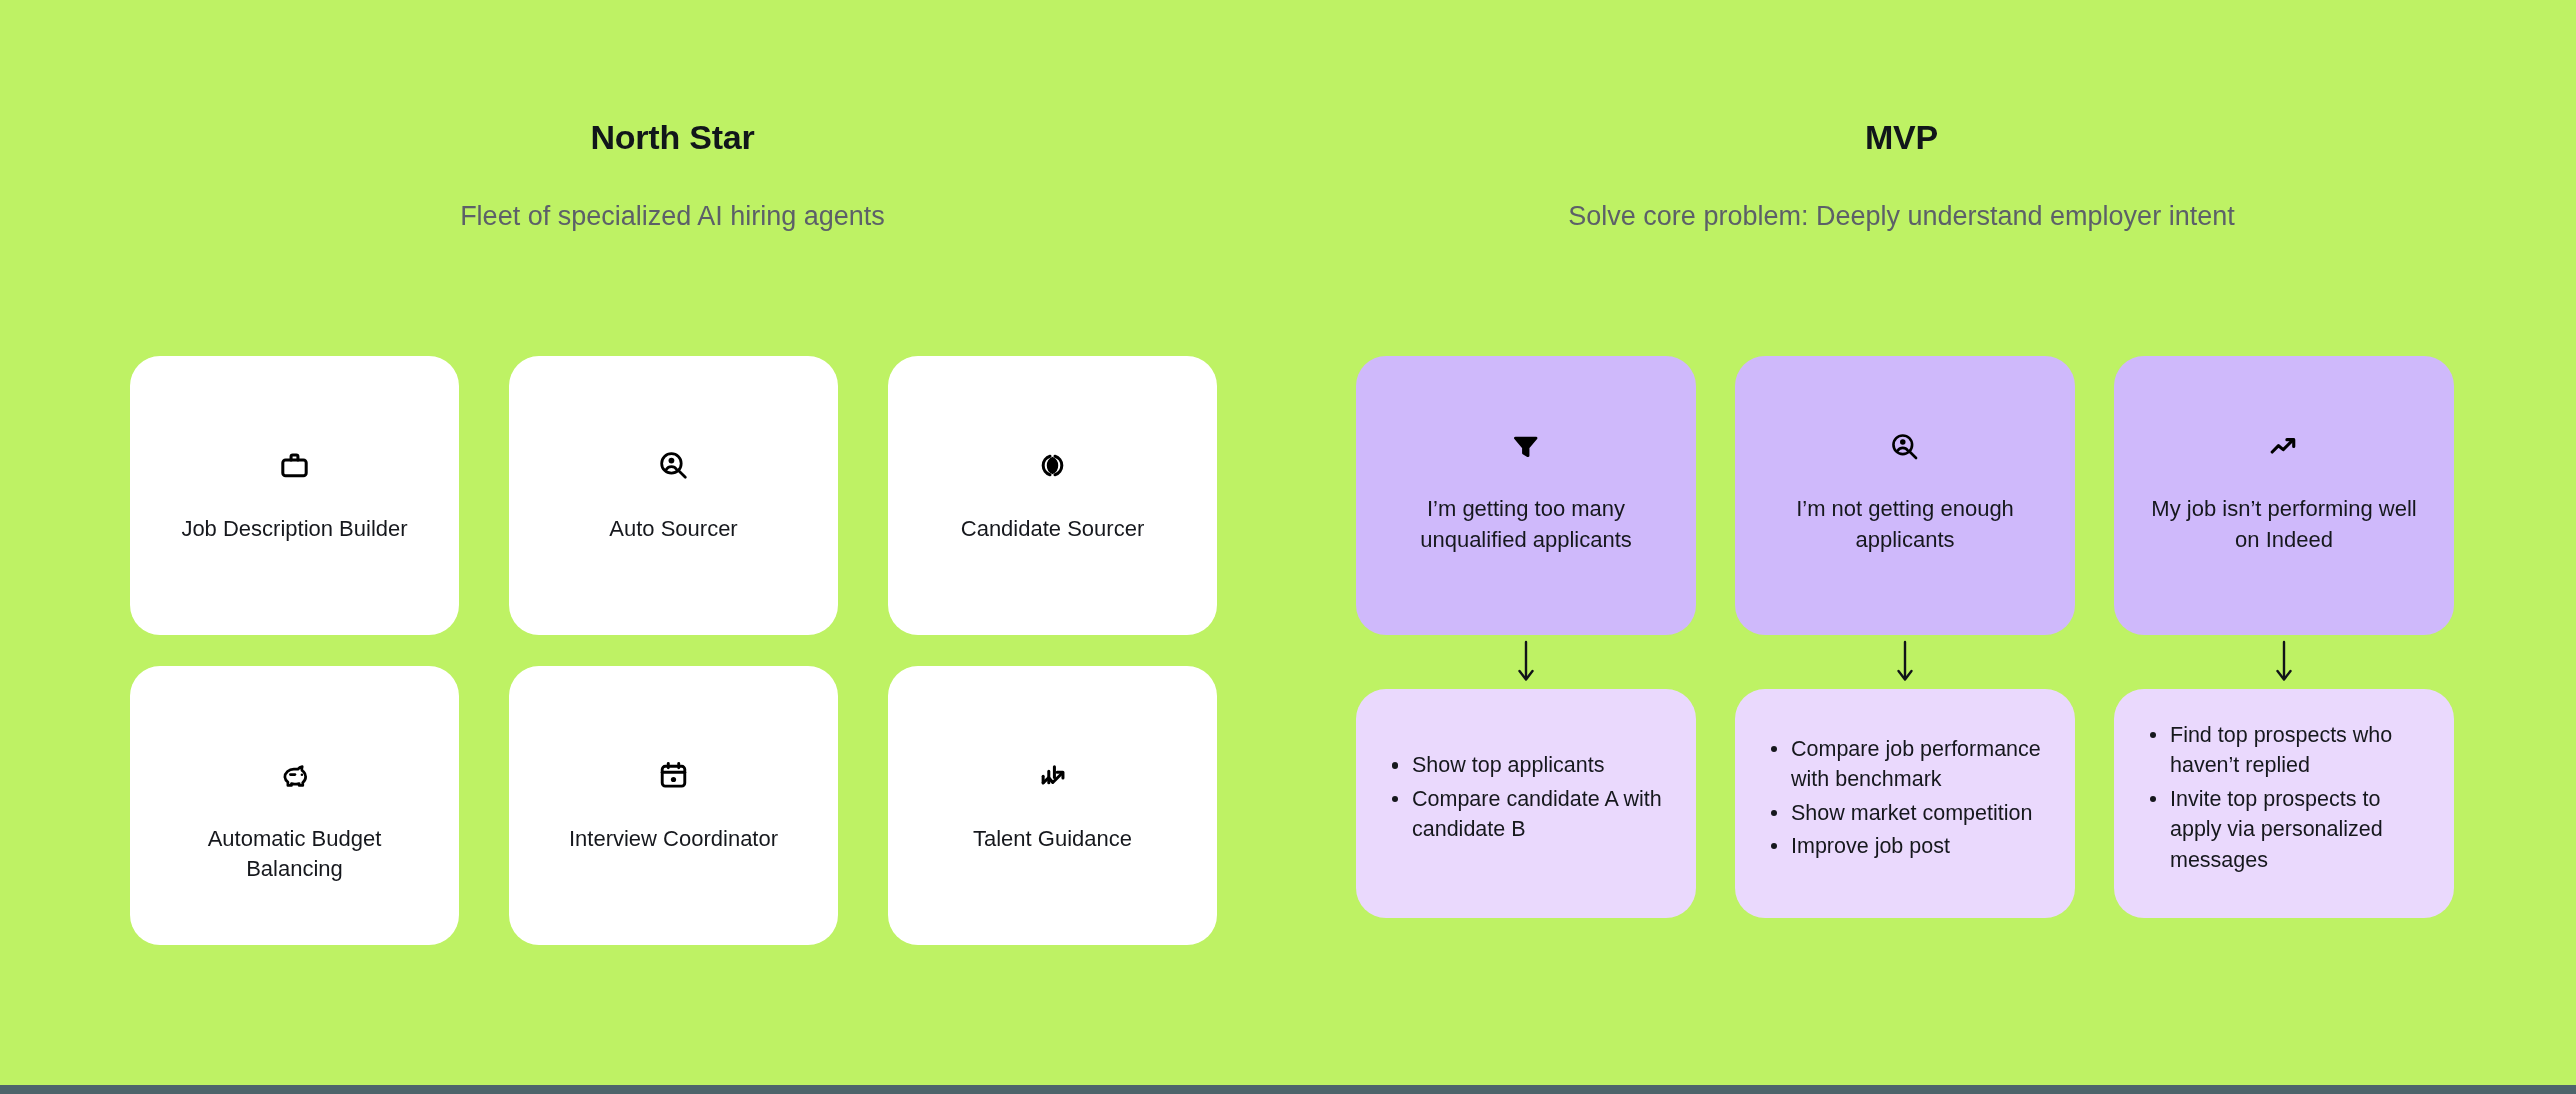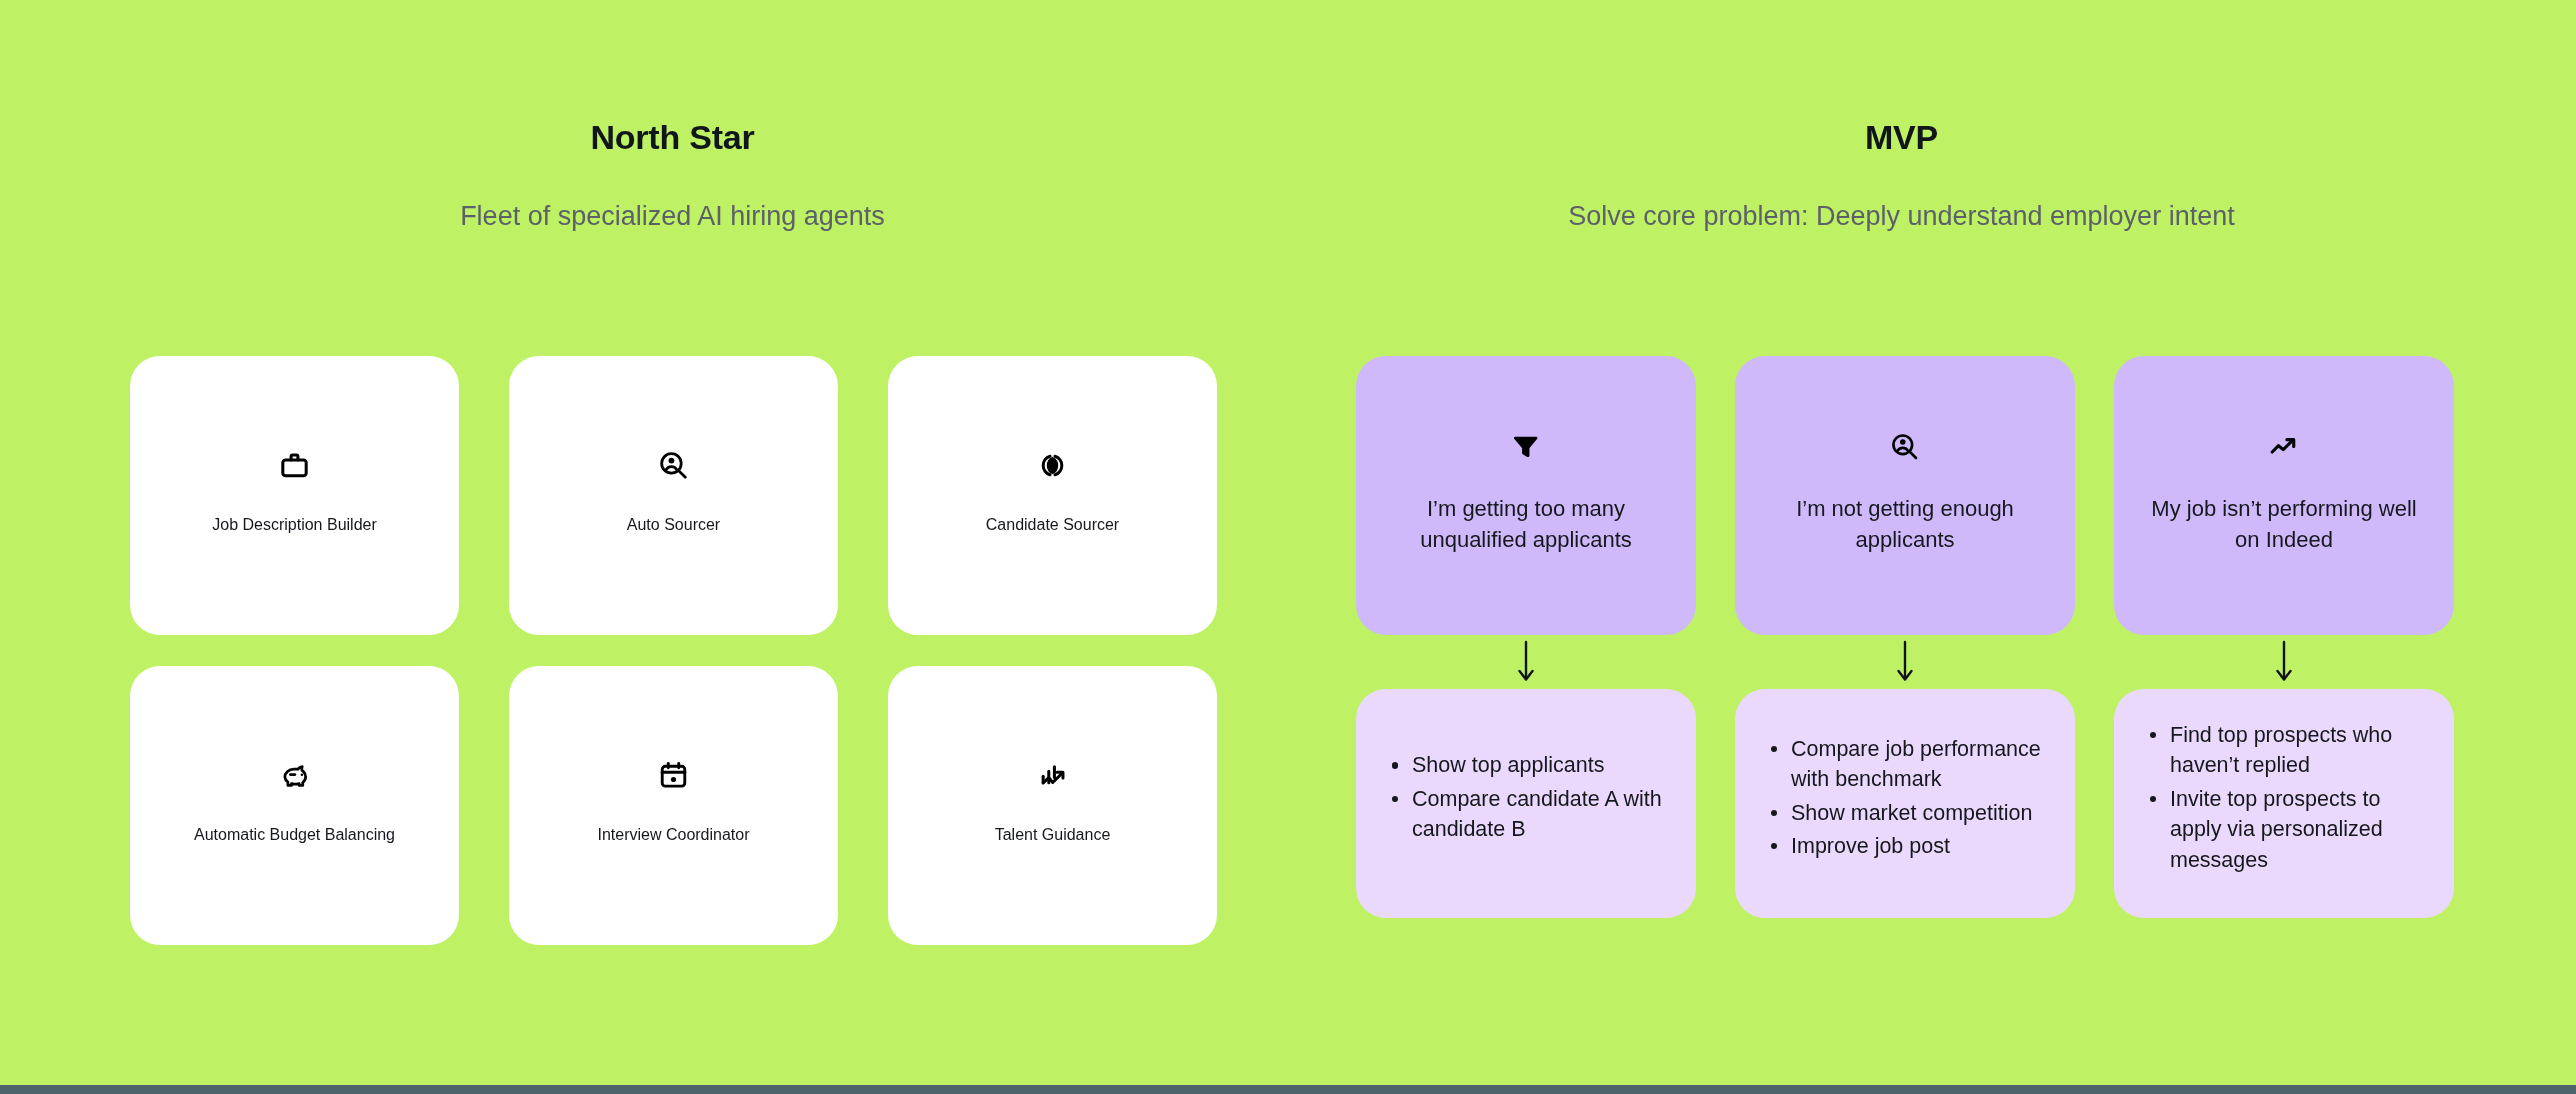--- a/index.html
+++ b/index.html
@@ -83,21 +83,21 @@
   .ns-icon {
     width: 33px;
     height: 33px;
     display: block;
     color: #000000;
   }
   .ns-icon svg { display: block; width: 100%; height: 100%; }
 
   .ns-label {
     margin-top: 32px;
-    font-size: 16px;
+    font-size: 22px;
     font-weight: 400;
     color: #16181d;
     text-align: center;
     line-height: 1.35;
     max-width: 265px;
   }
 
   
   #mvp-grid {
     position: absolute;

